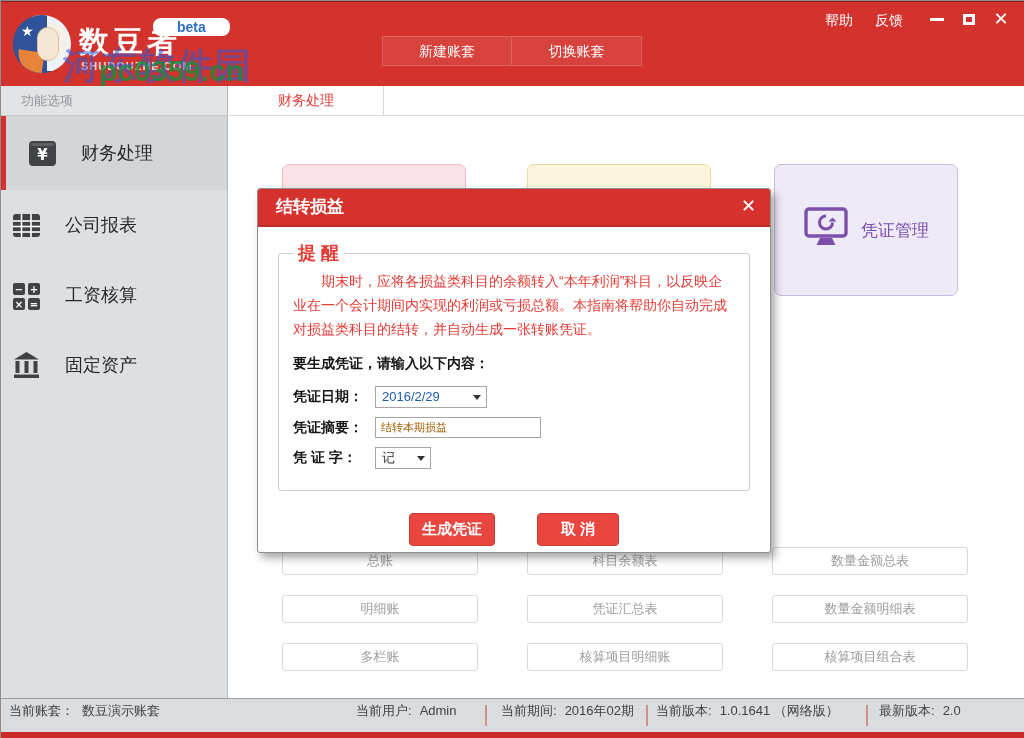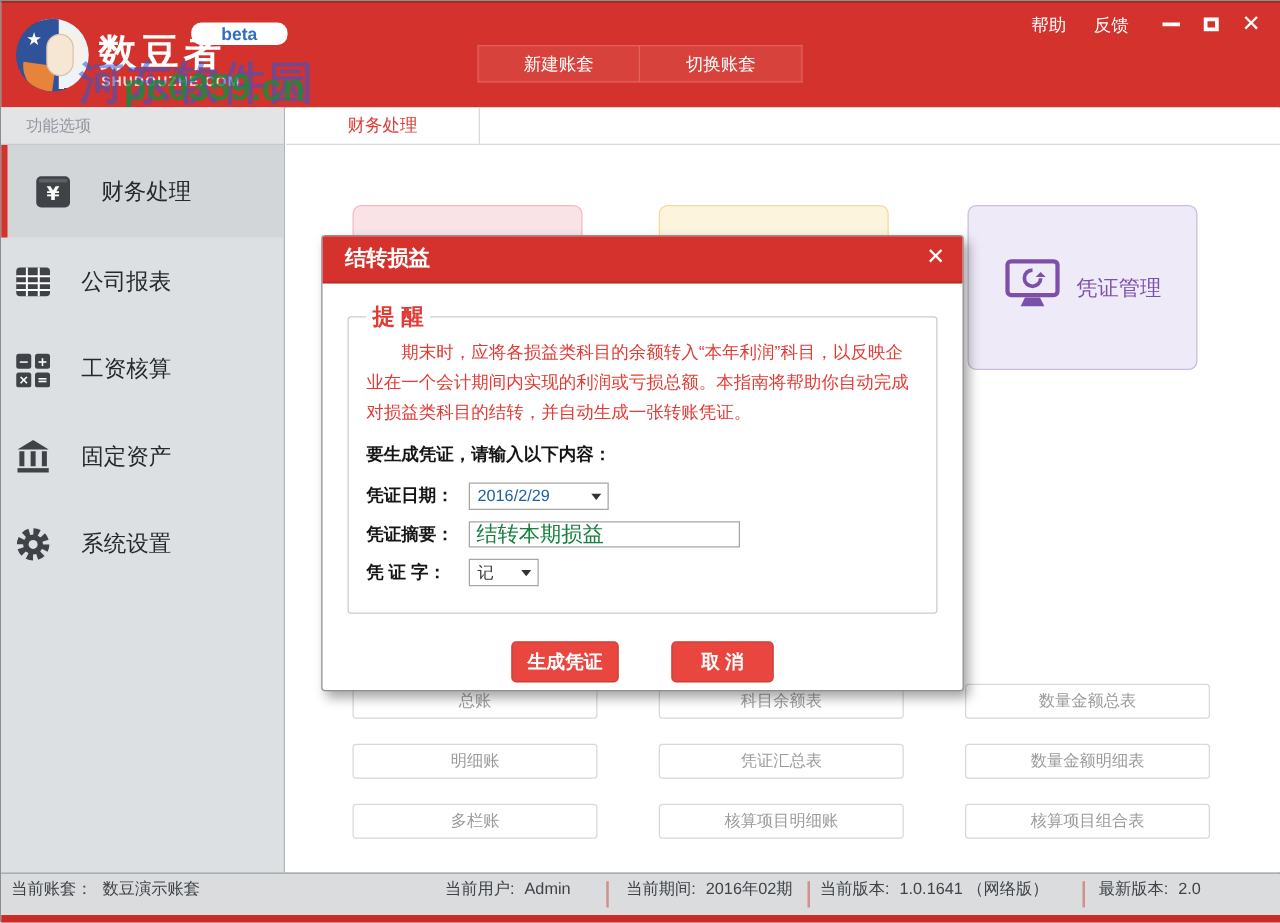--- a/index.html
+++ b/index.html
@@ -70,21 +70,21 @@
   fieldset.reminder { border:1px solid #c9cdd1; border-radius:3px; padding:2px 12px 12px 12px; }
   fieldset.reminder legend { color:#e23b35; font-size:18px; font-weight:bold; padding:0 5px; margin-left:2px; }
   .reminder-text { color:#e23b35; font-size:14px; line-height:24px; text-indent:2em; margin:2px 2px 14px 2px; }
   .prompt { font-size:14px; font-weight:bold; color:#151515; margin:0 0 13px 2px; }
   .form-row { display:flex; align-items:center; margin:0 0 9px 2px; }
   .form-label { width:82px; font-size:14px; font-weight:bold; color:#151515; }
   .fake-select { position:relative; height:22px; border:1px solid #a6a6a6; background:#fff; font-size:13px; line-height:20px; padding:0 18px 0 6px; cursor:pointer; }
   .fake-select.date { width:112px; color:#1f5fa8; }
   .fake-select.word { width:56px; color:#333; }
   .select-arrow { position:absolute; right:5px; top:8px; width:0; height:0; border-left:4px solid transparent; border-right:4px solid transparent; border-top:5px solid #333; }
-  .text-input { width:217px; height:21px; border:1px solid #a6a6a6; font-size:17px; color:#15803d; padding:0 5px; font-family:inherit; }
+  .text-input { width:166px; height:21px; border:1px solid #a6a6a6; font-size:11px; color:#a16207; padding:0 5px; font-family:inherit; }
   .modal-footer { display:flex; justify-content:center; gap:42px; margin-top:22px; }
   .dlg-btn { min-width:82px; height:33px; background:#e8463f; border:1px solid #c93a33; border-radius:4px; color:#fff; font-size:15px; font-weight:bold; padding:0 12px; cursor:pointer; }
 </style>
 </head>
 <body>
 
 <div class="window">
 
   <div class="titlebar">
     <div class="logo-circle">
@@ -178,30 +178,20 @@
             <path d="M14.5 1 27 8.5H2Z"></path>
             <rect x="3.5" y="10" width="4" height="12"></rect>
             <rect x="12.5" y="10" width="4" height="12"></rect>
             <rect x="21.5" y="10" width="4" height="12"></rect>
             <rect x="2" y="23.5" width="25" height="3.5"></rect>
           </svg>
       </span>
       <span class="side-label">固定资产</span>
     </div>
 
-    <div class="side-item">
-      <span class="side-icon">
-        <svg width="29" height="29" viewBox="0 0 29 29">
-            <circle cx="14.5" cy="14.5" r="9.5" fill="none" stroke="#3f4347" stroke-width="7" stroke-dasharray="4.4 3.05"></circle>
-            <circle cx="14.5" cy="14.5" r="8" fill="#3f4347"></circle>
-            <circle cx="14.5" cy="14.5" r="3.6" fill="#dce0e3"></circle>
-          </svg>
-      </span>
-      <span class="side-label">系统设置</span>
-    </div>
   </div>
 
   <div class="main">
     <div class="tabbar">
       <div class="tab">财务处理</div>
     </div>
 
     <div class="card pink"></div>
     <div class="card yellow"></div>
     <div class="card purple">

